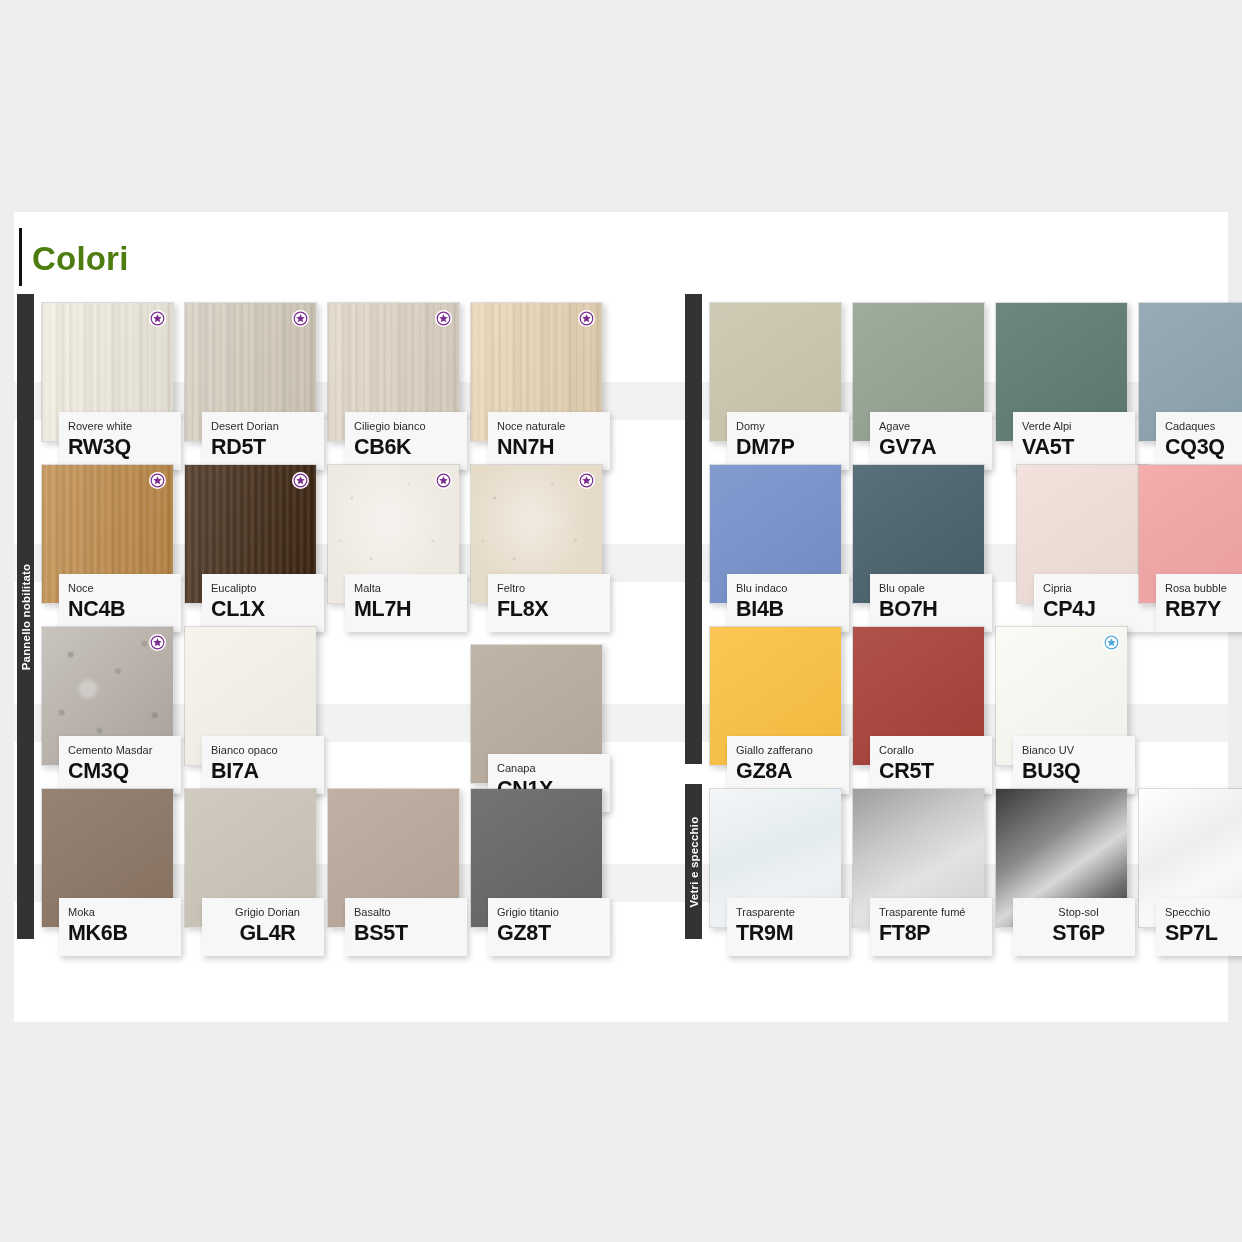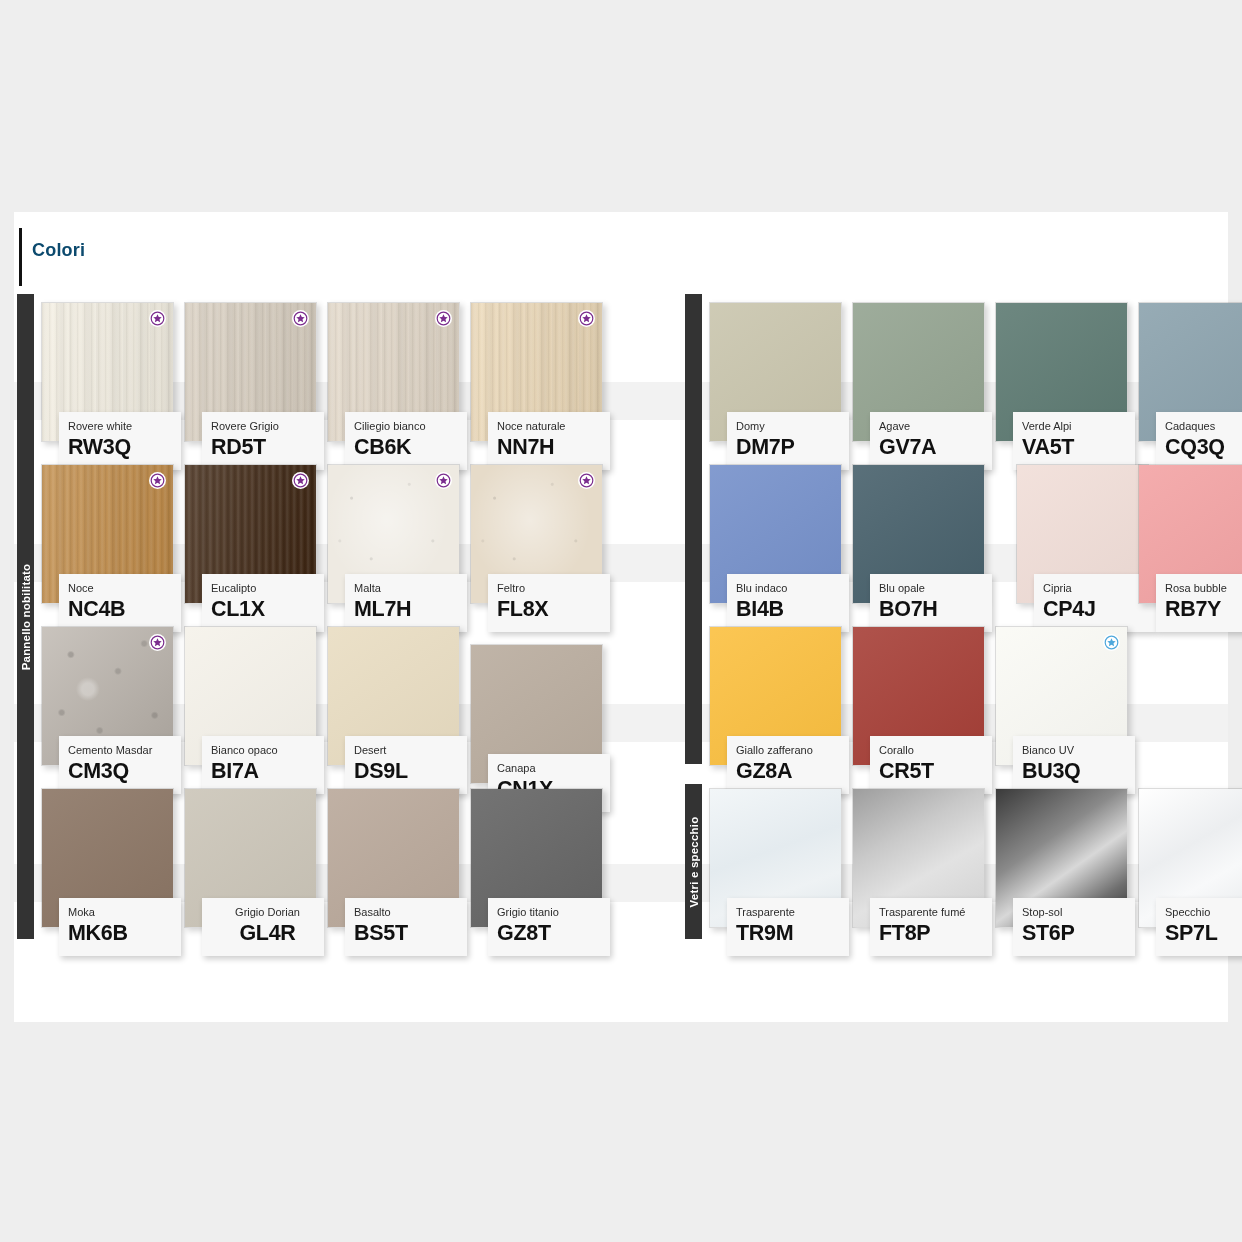--- a/index.html
+++ b/index.html
@@ -27,24 +27,24 @@
   }
   .title-rule{
     position:absolute;
     left:5px; top:16px;
     width:3px; height:58px;
     background:#111;
   }
   .title{
     position:absolute;
     left:18px; top:28px;
-    font-size:18px;
+    font-size:33px;
     font-weight:600;
     letter-spacing:.2px;
-    color:#0c4a6e;
+    color:#4d7c0f;
     font-family:"Liberation Sans","DejaVu Sans",sans-serif;
   }
 
   
   .body{
     position:absolute;
     left:0; top:82px;
     width:1214px; height:645px;
   }
 
@@ -189,21 +189,21 @@
             <div class="chip">
               <div class="tex" style="background: repeating-linear-gradient(90deg, rgba(0, 0, 0, 0.055) 0px, rgba(0, 0, 0, 0) 2px, rgba(255, 255, 255, 0.1) 4px, rgba(0, 0, 0, 0) 7px), repeating-linear-gradient(90deg, rgba(0, 0, 0, 0.035) 0px, rgba(0, 0, 0, 0) 11px, rgba(0, 0, 0, 0.05) 19px, rgba(0, 0, 0, 0) 27px), linear-gradient(100deg, rgba(255, 255, 255, 0.16), rgba(0, 0, 0, 0.07)), rgb(217, 207, 192);"></div>
               <div class="badge">
                 <svg width="15" height="15" viewBox="0 0 20 20" aria-hidden="true">
                   <circle cx="10" cy="10" r="8.4" fill="none" stroke="#7B2D8E" stroke-width="1.6"></circle>
                   <path fill="#7B2D8E" d="M10 4.3l1.7 3.6 3.9.5-2.9 2.7.8 3.9-3.5-2-3.5 2 .8-3.9-2.9-2.7 3.9-.5z"></path>
                 </svg>
               </div>
             </div>
             <div class="labelcard">
-              <div class="lbl-name">Rovere Grigio</div>
+              <div class="lbl-name">Desert Dorian</div>
               <div class="lbl-code">RD5T</div>
             </div>
           </div>
           <div class="swatch" style="left: 286px;">
             <div class="chip">
               <div class="tex" style="background: repeating-linear-gradient(90deg, rgba(0, 0, 0, 0.055) 0px, rgba(0, 0, 0, 0) 2px, rgba(255, 255, 255, 0.1) 4px, rgba(0, 0, 0, 0) 7px), repeating-linear-gradient(90deg, rgba(0, 0, 0, 0.035) 0px, rgba(0, 0, 0, 0) 11px, rgba(0, 0, 0, 0.05) 19px, rgba(0, 0, 0, 0) 27px), linear-gradient(100deg, rgba(255, 255, 255, 0.16), rgba(0, 0, 0, 0.07)), rgb(227, 216, 200);"></div>
               <div class="badge">
                 <svg width="15" height="15" viewBox="0 0 20 20" aria-hidden="true">
                   <circle cx="10" cy="10" r="8.4" fill="none" stroke="#7B2D8E" stroke-width="1.6"></circle>
                   <path fill="#7B2D8E" d="M10 4.3l1.7 3.6 3.9.5-2.9 2.7.8 3.9-3.5-2-3.5 2 .8-3.9-2.9-2.7 3.9-.5z"></path>
@@ -309,29 +309,20 @@
               <div class="lbl-code">CM3Q</div>
             </div>
           </div>
           <div class="swatch" style="left: 143px;">
             <div class="chip">
               <div class="tex" style="background: linear-gradient(145deg, rgba(255, 255, 255, 0.1), rgba(0, 0, 0, 0.04)), rgb(245, 242, 234);"></div>
             </div>
             <div class="labelcard">
               <div class="lbl-name">Bianco opaco</div>
               <div class="lbl-code">BI7A</div>
-            </div>
-          </div>
-          <div class="swatch" style="left: 286px;">
-            <div class="chip">
-              <div class="tex" style="background: linear-gradient(145deg, rgba(255, 255, 255, 0.1), rgba(0, 0, 0, 0.04)), rgb(233, 221, 194);"></div>
-            </div>
-            <div class="labelcard">
-              <div class="lbl-name">Desert</div>
-              <div class="lbl-code">DS9L</div>
             </div>
           </div>
           <div class="swatch" style="left: 429px; margin-top: 18px;">
             <div class="chip">
               <div class="tex" style="background: linear-gradient(145deg, rgba(255, 255, 255, 0.1), rgba(0, 0, 0, 0.04)), rgb(185, 172, 158);"></div>
             </div>
             <div class="labelcard">
               <div class="lbl-name">Canapa</div>
               <div class="lbl-code">CN1X</div>
             </div>
@@ -506,21 +497,21 @@
           </div>
           <div class="swatch" style="left: 143px;">
             <div class="chip">
               <div class="tex" style="background: linear-gradient(150deg, rgb(157, 157, 157) 0%, rgb(201, 201, 201) 35%, rgb(226, 226, 226) 60%, rgb(207, 207, 207) 100%);"></div>
             </div>
             <div class="labelcard">
               <div class="lbl-name">Trasparente fumé</div>
               <div class="lbl-code">FT8P</div>
             </div>
           </div>
-          <div class="swatch" style="left: 286px;">
+          <div class="swatch" style="left: 286px; text-align: center;">
             <div class="chip">
               <div class="tex" style="background: linear-gradient(145deg, rgb(58, 58, 58) 0%, rgb(138, 138, 138) 38%, rgb(216, 216, 216) 58%, rgb(110, 110, 110) 80%, rgb(46, 46, 46) 100%);"></div>
             </div>
             <div class="labelcard">
               <div class="lbl-name">Stop-sol</div>
               <div class="lbl-code">ST6P</div>
             </div>
           </div>
           <div class="swatch" style="left: 429px;">
             <div class="chip">

